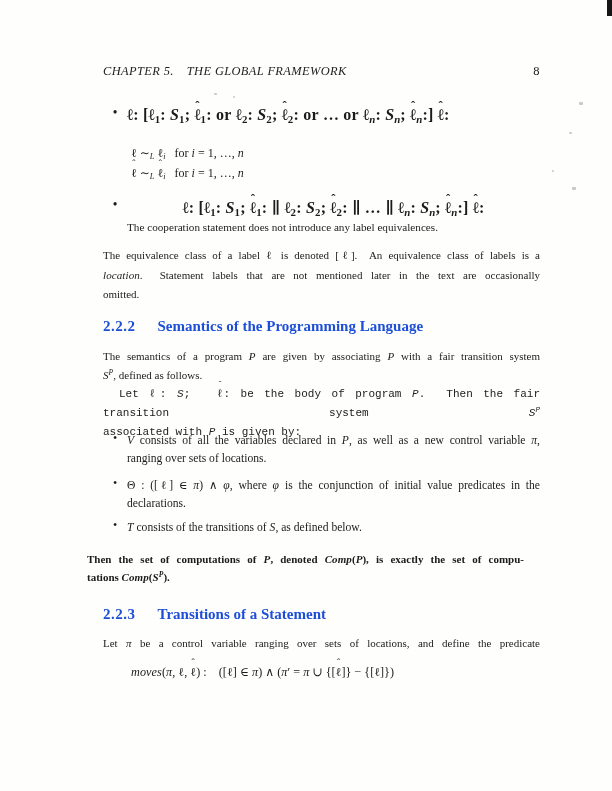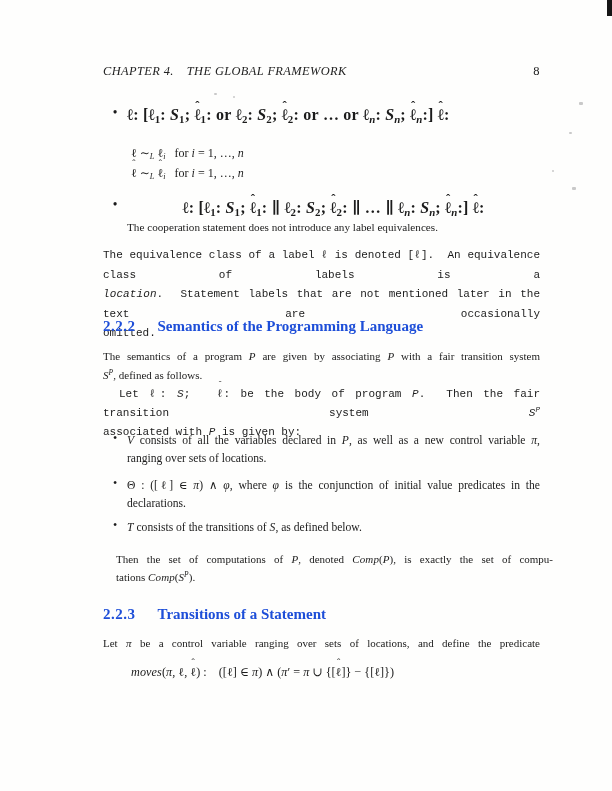--- a/index.html
+++ b/index.html
@@ -36,24 +36,24 @@
   .bullet{position:absolute;left:112px;width:428px;padding-left:15px;box-sizing:border-box;font-size:11.6px;}
   .bullet::before{content:"•";position:absolute;left:1px;top:-1px;font-size:12px;}
   .mathline{font-size:16px;letter-spacing:.2px;font-weight:bold;}
 
   
   .eqs{position:absolute;left:131px;font-size:12px;}
   .eqline{height:20px;line-height:20px;}
   .mv{font-size:12.2px;}
 
   
-  .p1{left:103px;top:246px;width:437px;}  .p1 .ln{line-height:19.5px;font-family:Liberation Mono, monospace;}
+  .p1{left:103px;top:246px;width:437px;}  .p1 .ln{line-height:19.5px;}
   .p2{left:103px;top:347px;width:437px;}  .p2 .ln{line-height:18.5px;}
   .p3{left:103px;top:385px;width:437px;}  .p3 .ln{line-height:19px;font-family:Liberation Mono, monospace;}
-  .p4{left:116px;top:550px;width:437px;}  .p4 .ln{line-height:18px;}
+  .p4{left:87px;top:550px;width:437px;font-weight:bold;}  .p4 .ln{line-height:18px;}
   .p5{left:103px;top:634px;width:437px;}  .p5 .ln{line-height:18px;}
   .pb .ln{line-height:17.5px;}
   .bV{top:432px;} .bTh{top:477px;} .bT{top:519px;}
   .coop{position:absolute;left:127px;top:221px;width:413px;font-size:11.2px;}
 
   
   .sech{position:absolute;left:103px;width:437px;font-weight:bold;font-size:15px;color:#1d4ed8;
         display:flex;}
   .sech .num{margin-right:22px;letter-spacing:.5px;}
   .s222{top:318px;} .s223{top:606px;}
@@ -75,21 +75,21 @@
   <div class="corner"></div>
   <div class="speck sp1"></div>
   <div class="speck sp2"></div>
   <div class="speck sp3"></div>
   <div class="speck sp4"></div>
   <div class="speck sp5"></div>
   <div class="speck sp6"></div>
 
   <div class="hdr">
     <span>
-      <span>CHAPTER 4.</span><span class="gap">THE GLOBAL FRAMEWORK</span>
+      <span>CHAPTER 5.</span><span class="gap">THE GLOBAL FRAMEWORK</span>
     </span>
     <span class="pnum">8</span>
   </div>
 
   <div class="bullet mathline" style="top:106px;">ℓ: [ℓ<sub>1</sub>: <i>S</i><sub>1</sub>; <span class="h">ℓ</span><sub>1</sub>: <b>or</b> ℓ<sub>2</sub>: <i>S</i><sub>2</sub>; <span class="h">ℓ</span><sub>2</sub>: <b>or</b> … <b>or</b> ℓ<sub><i>n</i></sub>: <i>S</i><sub><i>n</i></sub>; <span class="h">ℓ</span><sub><i>n</i></sub>:] <span class="h">ℓ</span>:</div>
 
   <div class="eqs" style="top:143px;">
     <div class="eqline">ℓ ∼<sub><i>L</i></sub> ℓ<sub><i>i</i></sub>  for <i>i</i> = 1, …, <i>n</i></div>
     <div class="eqline"><span class="h">ℓ</span> ∼<sub><i>L</i></sub> <span class="h">ℓ</span><sub><i>i</i></sub>  for <i>i</i> = 1, …, <i>n</i></div>
   </div>

